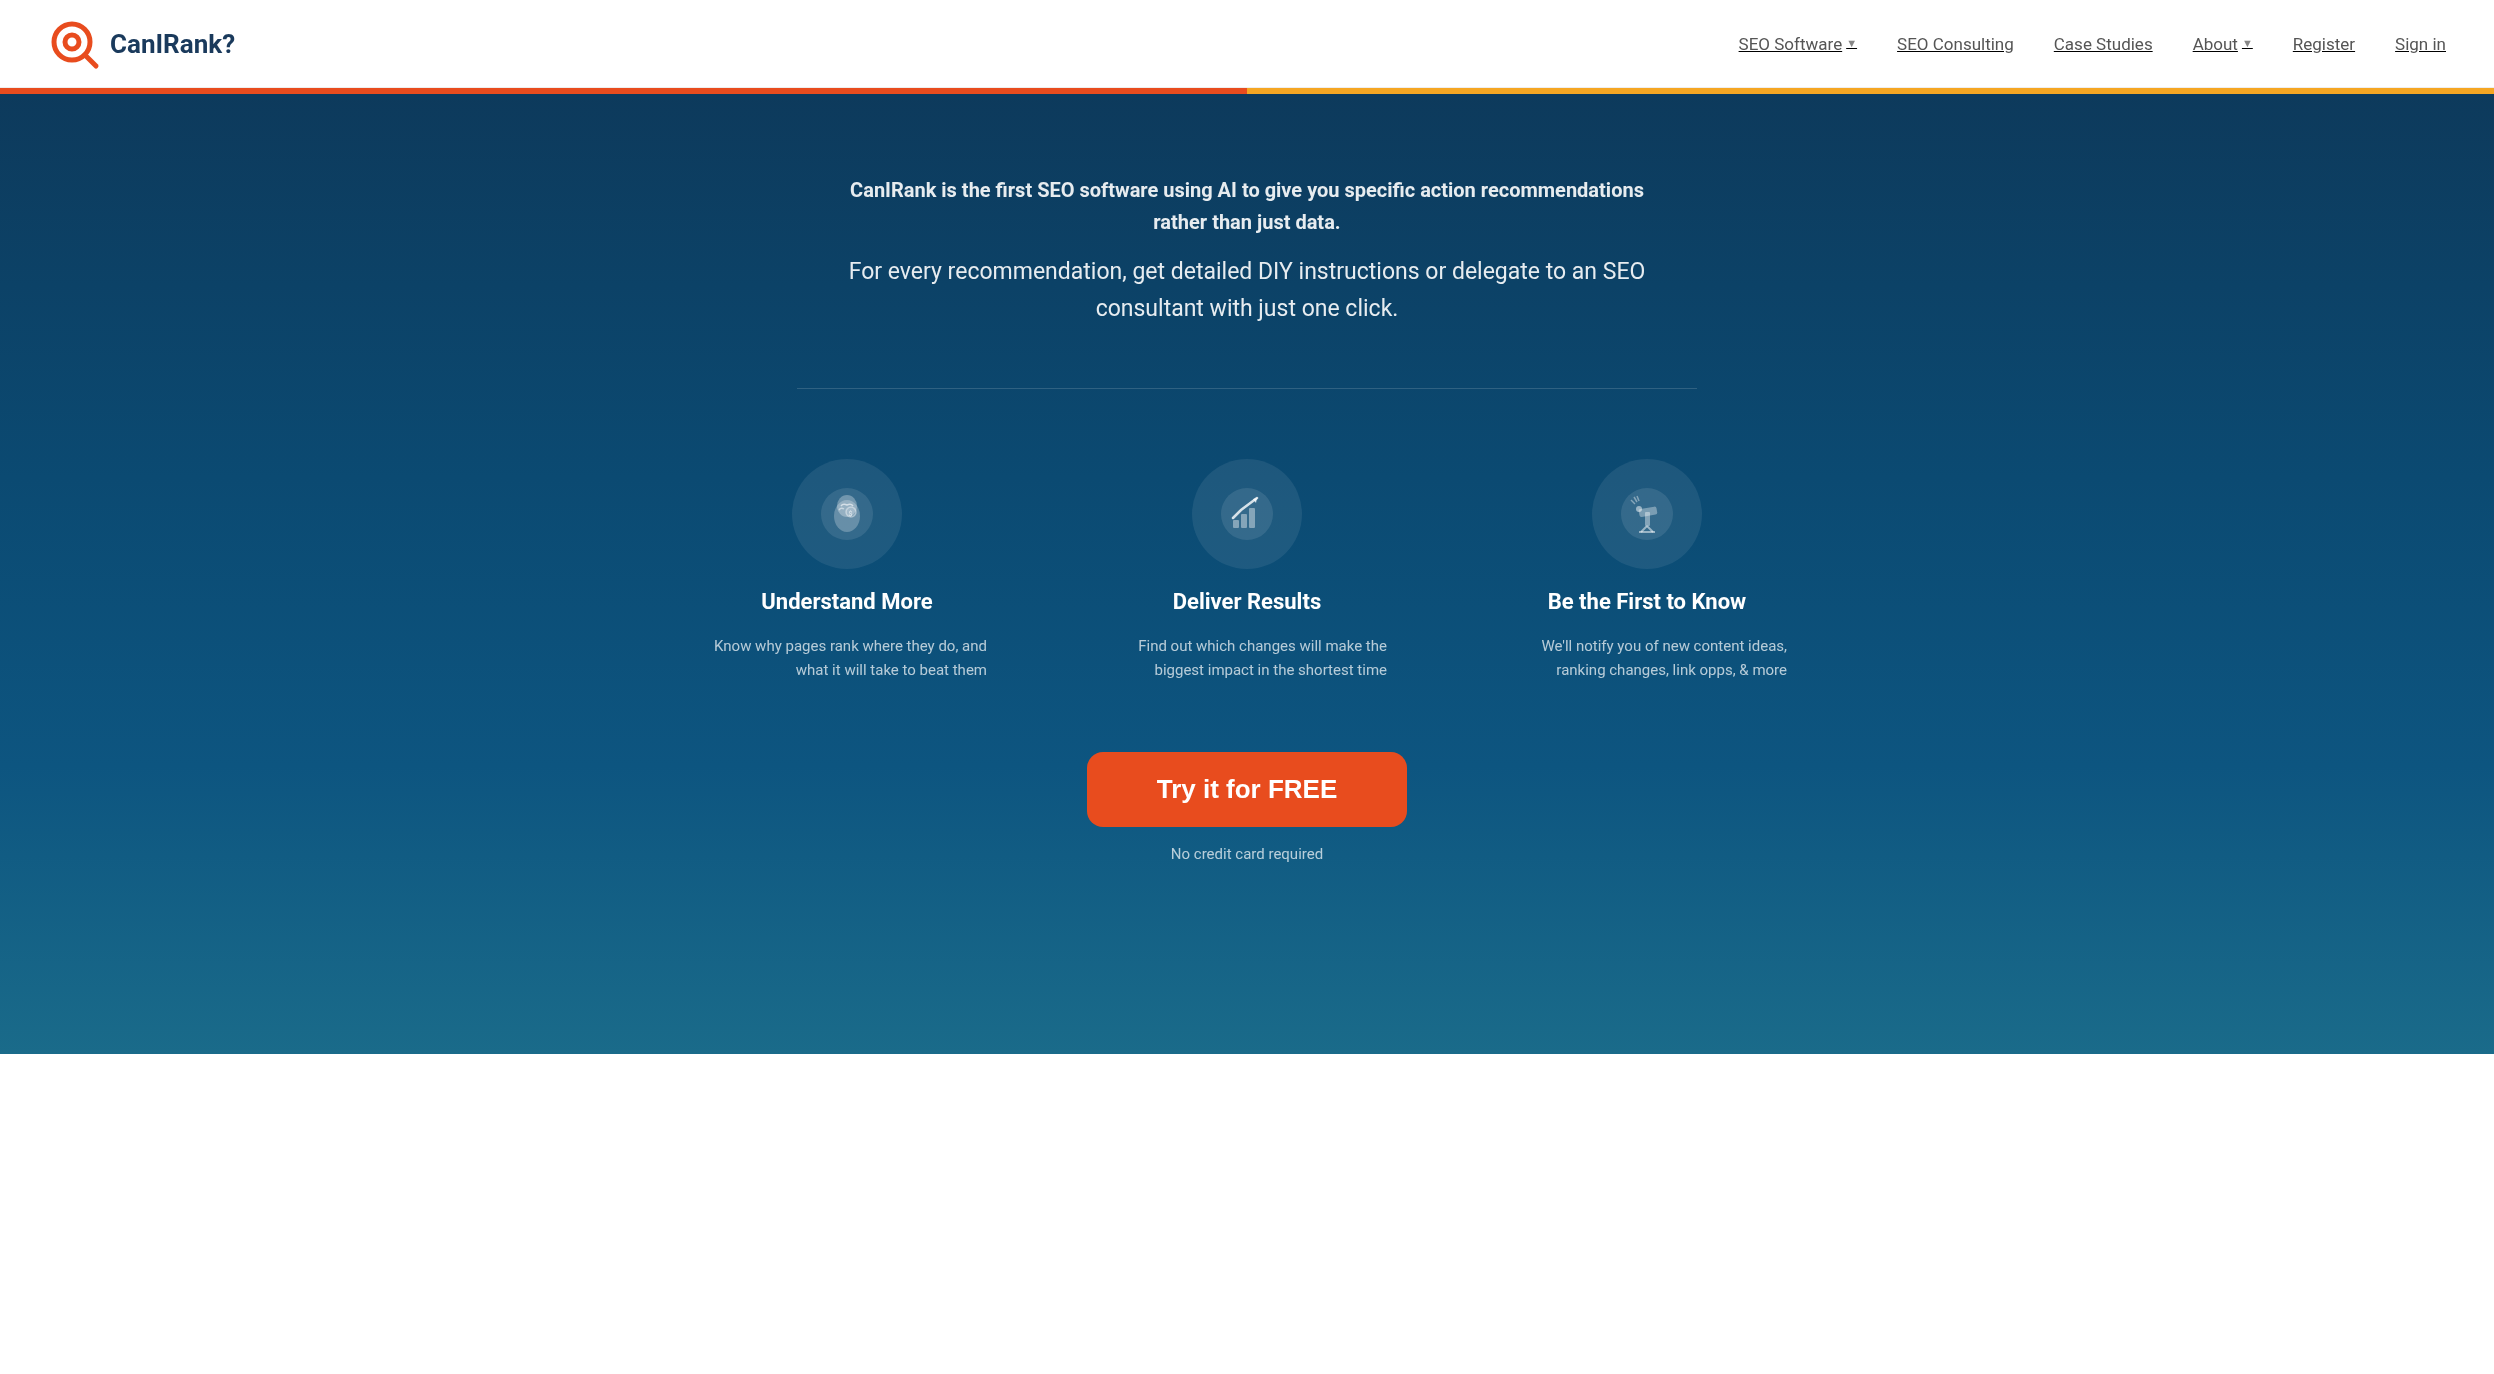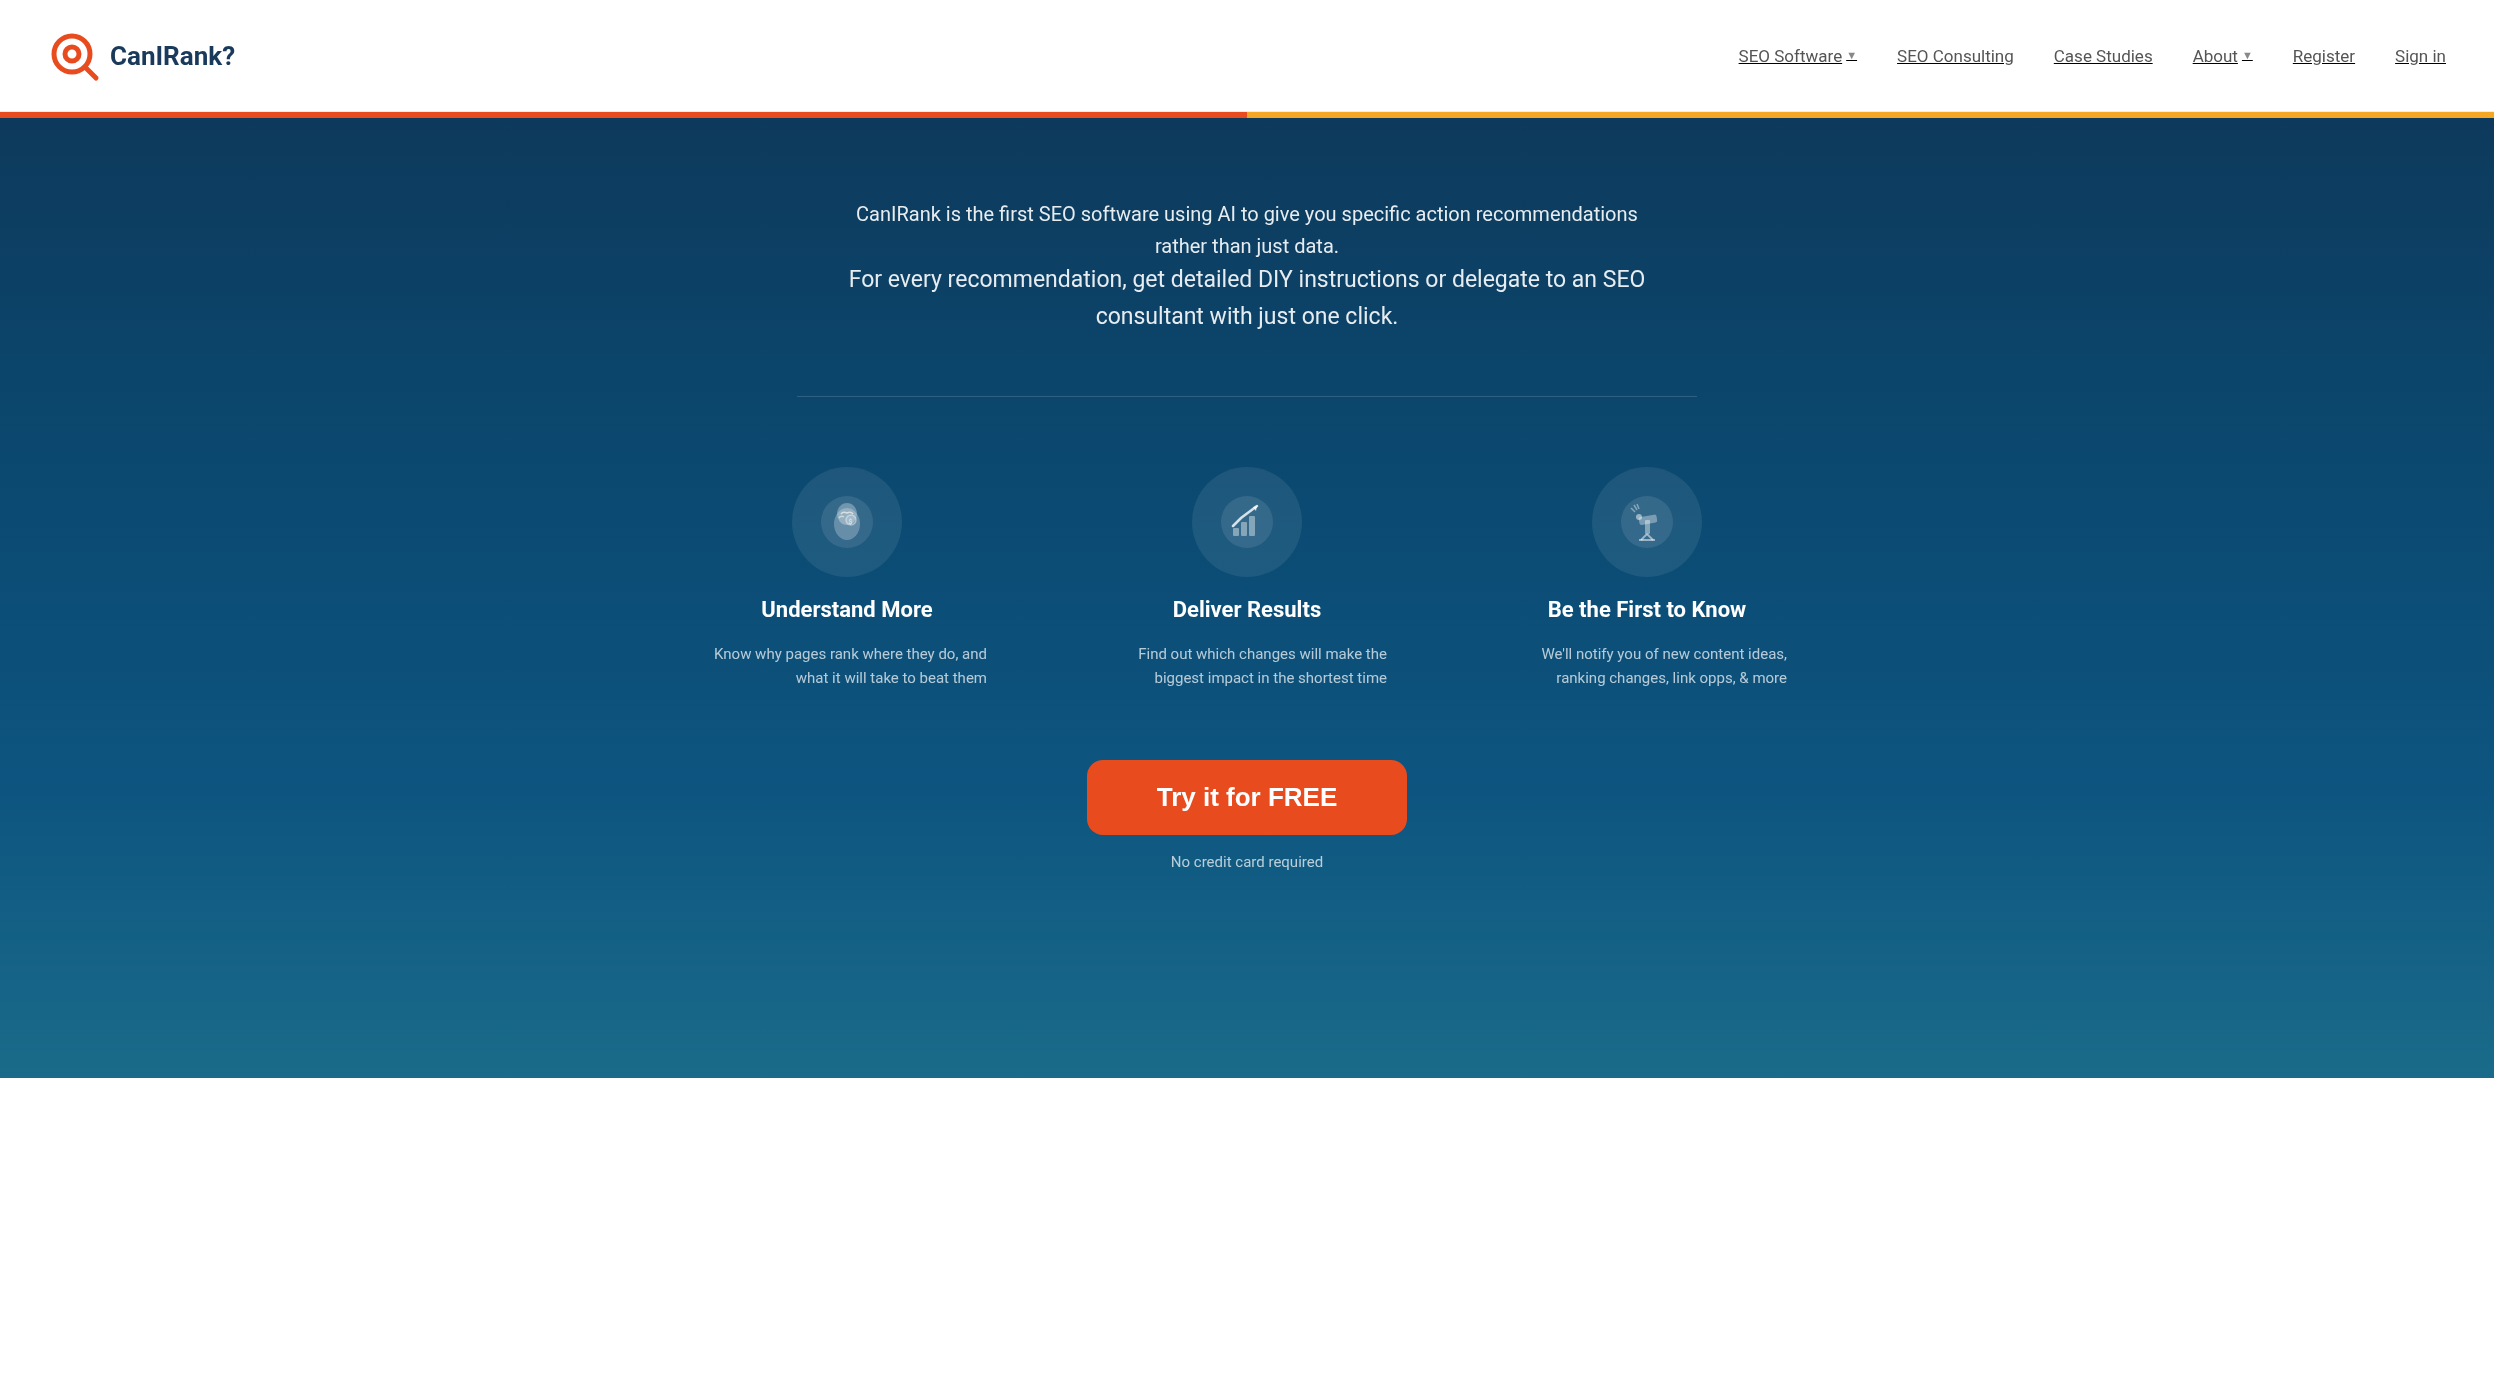--- a/index.html
+++ b/index.html
@@ -1,21 +1,21 @@
 <!DOCTYPE html>
 <html><head>
   <meta charset="utf-8">
   <style>
     * { margin: 0; padding: 0; box-sizing: border-box; }
     body { font-family: -apple-system, BlinkMacSystemFont, 'Segoe UI', Roboto, sans-serif; background: #fff; }
 
     
     .navbar {
       background: #fff;
-      height: 112px;
+      height: 88px;
       display: flex;
       align-items: center;
       padding: 0 48px;
       border-bottom: 1px solid #eee;
       position: relative;
       z-index: 10;
     }
     .logo-area {
       display: flex;
       align-items: center;
@@ -75,20 +75,22 @@
       font-weight: 800;
       color: #fff;
       margin-bottom: 40px;
       letter-spacing: -1px;
     }
     .hero-sub {
       font-size: 20px;
       color: rgba(255,255,255,0.9);
       max-width: 820px;
       line-height: 1.6;
+      margin-bottom: 16px;
+      font-weight: bold;
     }
     .hero-sub2 {
       font-size: 23px;
       color: rgba(255,255,255,0.9);
       max-width: 860px;
       line-height: 1.6;
       margin-bottom: 60px;
     }
     .hero-divider {
       width: 100%;

